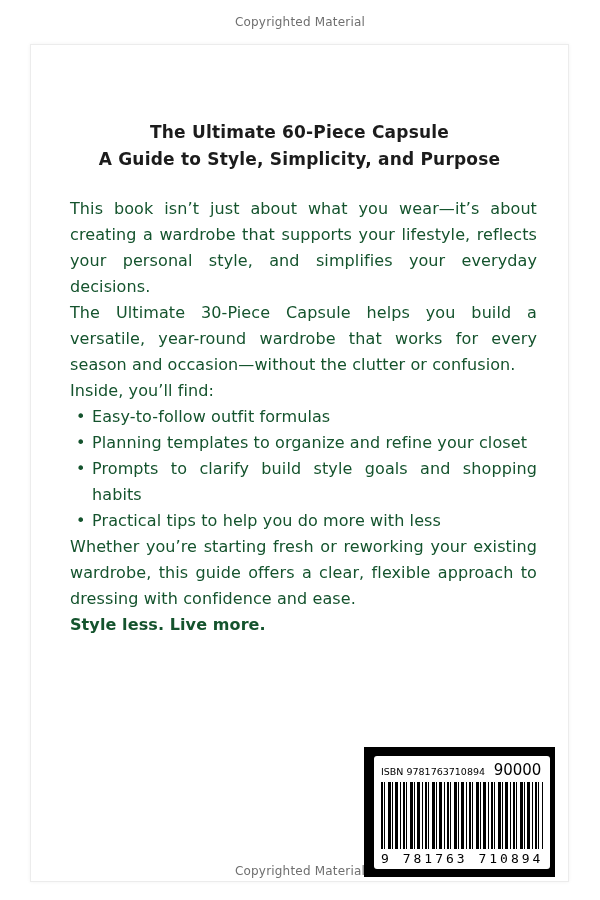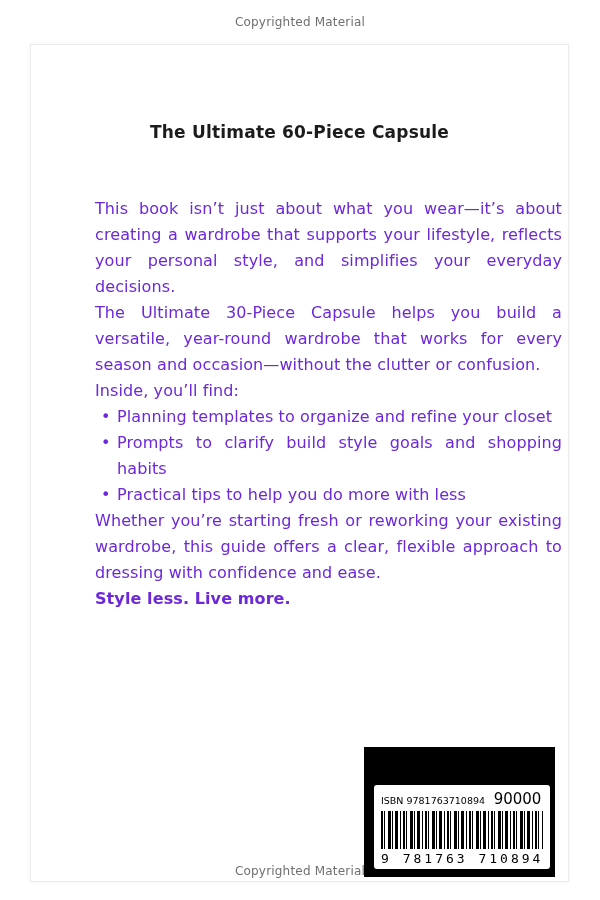--- a/index.html
+++ b/index.html
@@ -46,26 +46,26 @@
     text-align: center;
     font-weight: bold;
     font-size: 17px;
     line-height: 27px;
     color: #1c1c1c;
     letter-spacing: 0.2px;
   }
 
   .body-text {
     position: absolute;
-    left: 64px;
+    left: 39px;
     top: 151px;
     width: 467px;
     font-size: 16px;
     line-height: 26px;
-    color: #6d28d9;
+    color: #14532d;
     text-align: justify;
     letter-spacing: 0.1px;
   }
   .body-text p { margin: 0; }
   .body-text ul {
     margin: 0;
     padding: 0;
     list-style: none;
   }
   .body-text li {
@@ -95,21 +95,20 @@
     padding: 9px 10px 8px 10px;
   }
   .barcode-inner {
     flex: 1;
     background: #ffffff;
     border-radius: 3px;
     display: flex;
     flex-direction: column;
     padding: 5px 7px 3px 7px;
     box-sizing: border-box;
-    margin-top: 29px;
   }
   .bc-top {
     display: flex;
     justify-content: space-between;
     align-items: baseline;
     font-size: 9.5px;
     color: #000;
     white-space: nowrap;
   }
   .bc-price {
@@ -139,27 +138,29 @@
 </style>
 </head>
 <body>
 
 <div class="notice top">Copyrighted Material</div>
 
 <div class="book">
 
   <div class="title-block">
     <div>The Ultimate 60-Piece Capsule</div>
+    <div>A Guide to Style, Simplicity, and Purpose</div>
   </div>
 
   <div class="body-text">
     <p>This book isn’t just about what you wear—it’s about creating a wardrobe that supports your lifestyle, reflects your personal style, and simplifies your everyday decisions.</p>
     <p>The Ultimate 30-Piece Capsule helps you build a versatile, year-round wardrobe that works for every season and occasion—without the clutter or confusion.</p>
     <p>Inside, you’ll find:</p>
     <ul>
+      <li>Easy-to-follow outfit formulas</li>
       <li>Planning templates to organize and refine your closet</li>
       <li>Prompts to clarify build style goals and shopping habits</li>
       <li>Practical tips to help you do more with less</li>
     </ul>
     <p>Whether you’re starting fresh or reworking your existing wardrobe, this guide offers a clear, flexible approach to dressing with confidence and ease.</p>
     <p class="tagline">Style less. Live more.</p>
   </div>
 
   <div class="barcode">
     <div class="barcode-inner">

